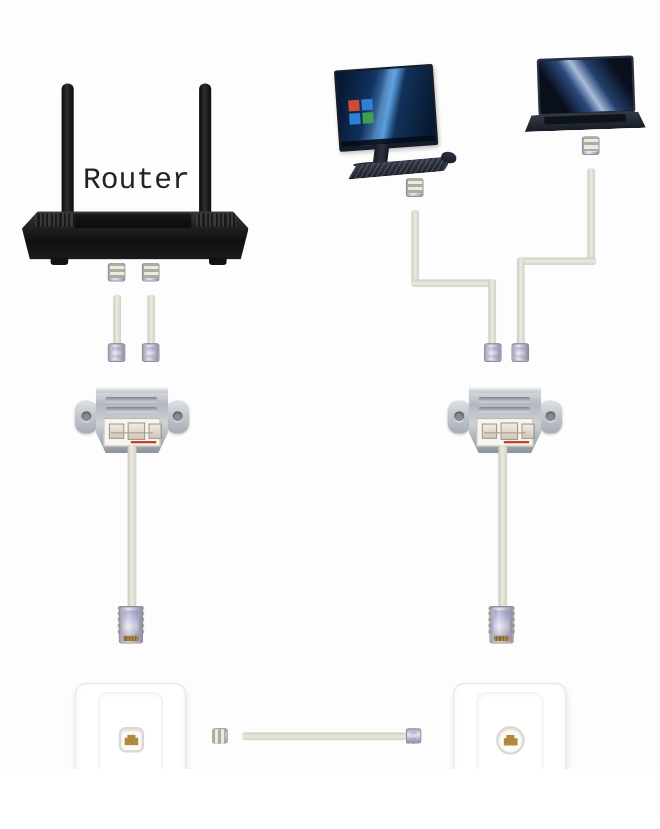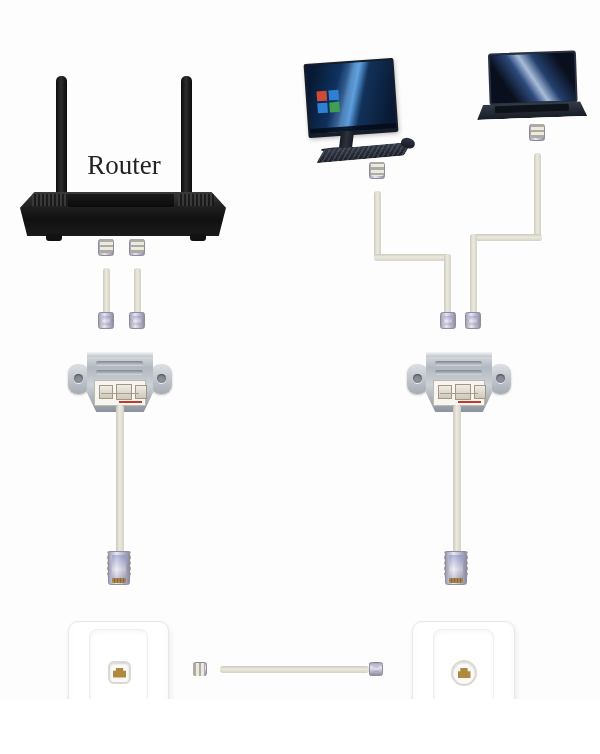--- a/index.html
+++ b/index.html
@@ -1,19 +1,19 @@
 <!DOCTYPE html>
 <html style="--background: #fdfdfd; --router-body: #1f1f1f; --cable: #ece9df; --connector: #e8e6f0; --splitter-metal: #b2b8c0; --wall-plate: #ffffff; --jack-gold: #b0883f; --text: #3a3a3a;"><head>
 <meta charset="utf-8">
 <style>
   html,body{margin:0;padding:0;background:#fff;}
   .canvas{
     position:relative;width:600px;height:699px;overflow:hidden;
     background:var(--background,#fdfdfd);
-    font-family:Liberation Serif, serif;
+    font-family:Liberation Mono, monospace;
   }
   .canvas *{position:absolute;box-sizing:border-box;}
 
   
   .antenna{width:11px;height:128px;background:linear-gradient(90deg,#0c0c0c,#2e2e2e 45%,#0a0a0a);border-radius:5px 5px 2px 2px;}
   .router-body{
     left:20px;top:192px;width:206px;height:44px;
     background:linear-gradient(180deg,#3a3a3a 0%,#232323 28%,#101010 62%,#1b1b1b 100%);
     clip-path:polygon(7% 0,93% 0,100% 36%,96.5% 100%,3.5% 100%,0 36%);
   }

